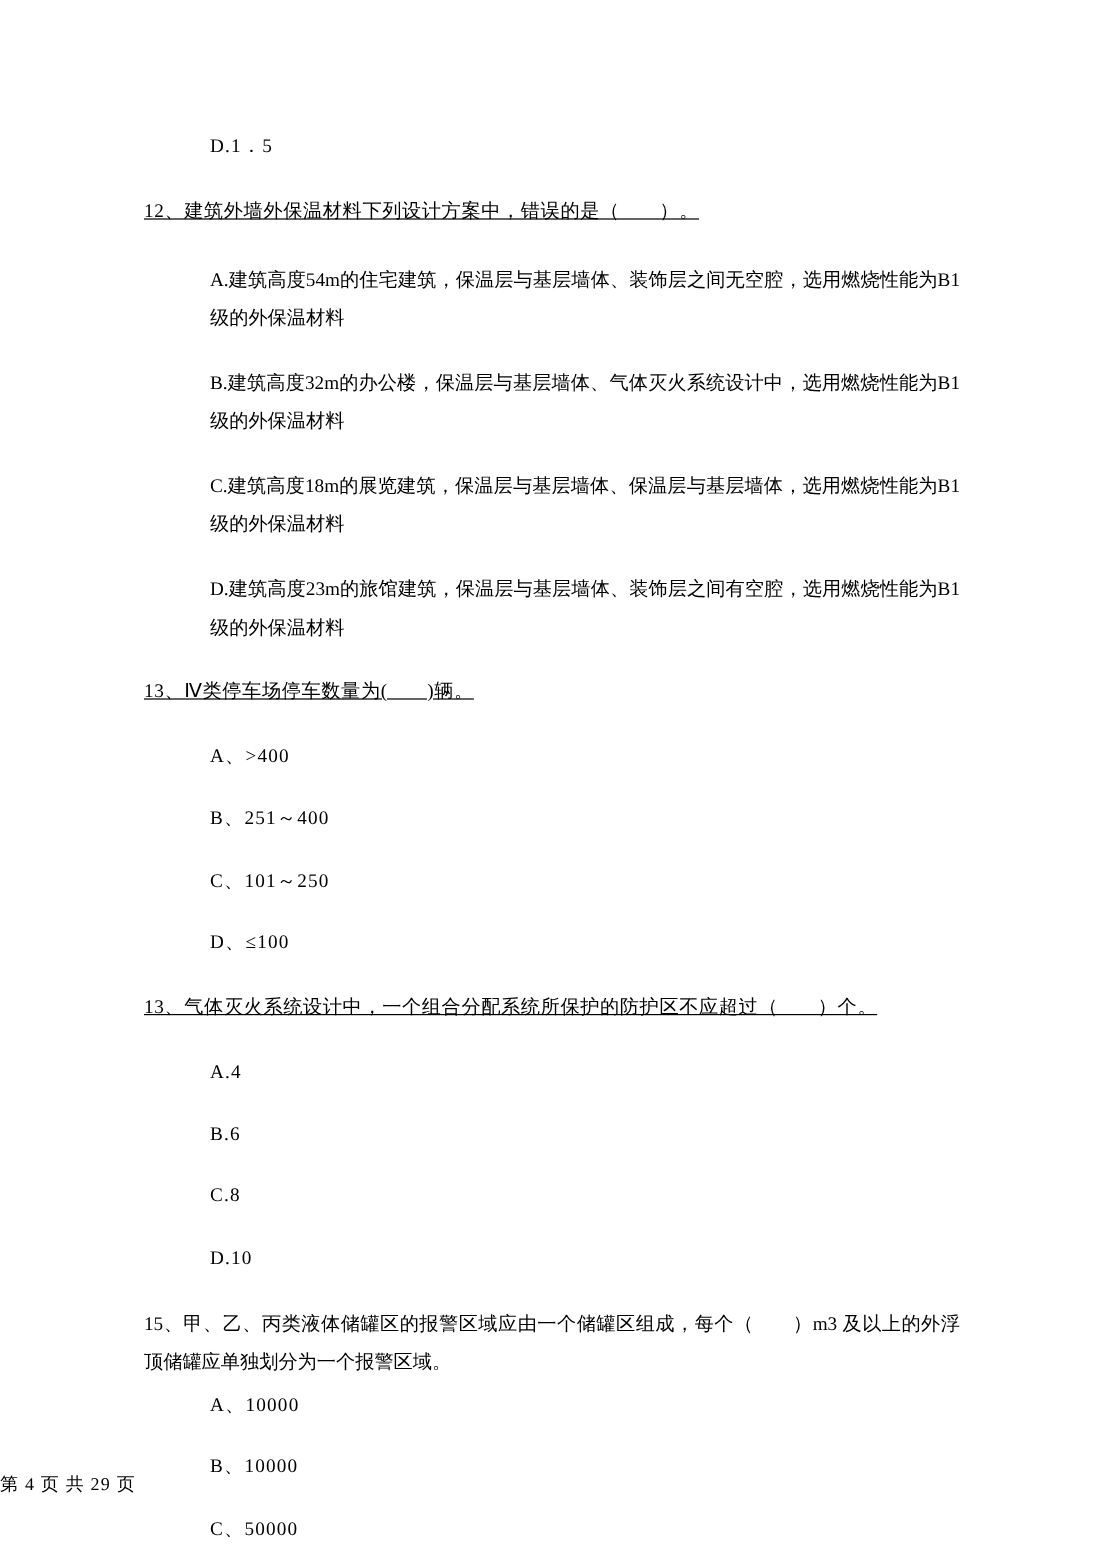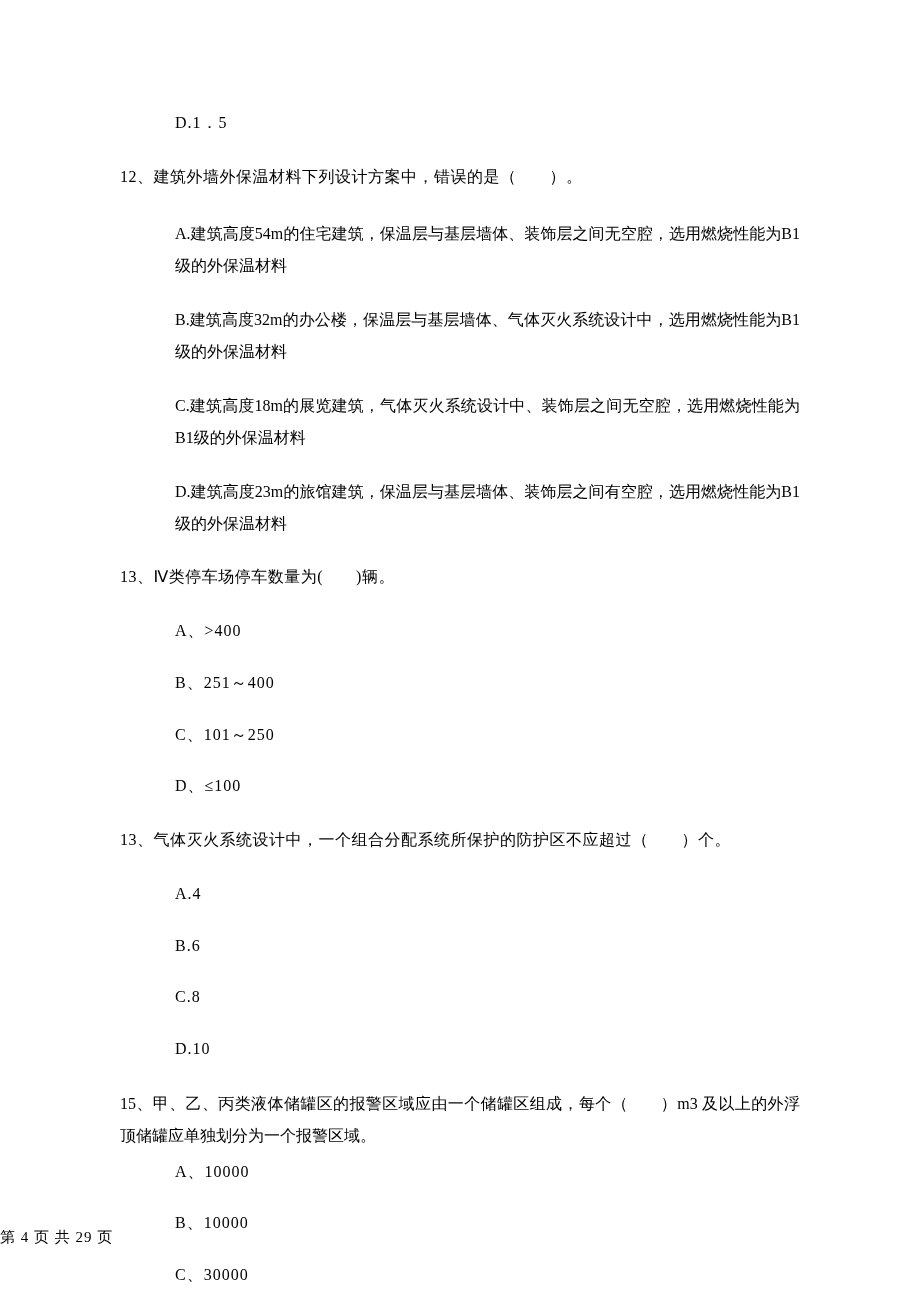--- a/index.html
+++ b/index.html
@@ -18,20 +18,21 @@
       margin-bottom: 26px;
       line-height: 1.6;
       font-family: Liberation Serif, serif;
       letter-spacing: 1px;
     }
     .question {
       margin-bottom: 26px;
       line-height: 1.9;
       text-align: justify;
       letter-spacing: 0.5px;
+      text-decoration: underline;
     }
     .q-multi {
       margin-bottom: 7px;
       line-height: 2.0;
       text-align: justify;
       text-indent: 0;
     }
     .opt-multi {
       padding-left: 55px;
       margin-bottom: 22px;
@@ -49,33 +50,33 @@
     }
   </style>
 </head>
 <body>
 
 <div class="indent-option">D.1．5</div>
 
 <div class="question">12、建筑外墙外保温材料下列设计方案中，错误的是（　　）。</div>
 <div class="opt-multi">A.建筑高度54m的住宅建筑，保温层与基层墙体、装饰层之间无空腔，选用燃烧性能为B1级的外保温材料</div>
 <div class="opt-multi">B.建筑高度32m的办公楼，保温层与基层墙体、气体灭火系统设计中，选用燃烧性能为B1级的外保温材料</div>
-<div class="opt-multi">C.建筑高度18m的展览建筑，气体灭火系统设计中、装饰层之间无空腔，选用燃烧性能为B1级的外保温材料</div>
+<div class="opt-multi">C.建筑高度18m的展览建筑，保温层与基层墙体、保温层与基层墙体，选用燃烧性能为B1级的外保温材料</div>
 <div class="opt-multi">D.建筑高度23m的旅馆建筑，保温层与基层墙体、装饰层之间有空腔，选用燃烧性能为B1级的外保温材料</div>
 
 <div class="question">13、Ⅳ类停车场停车数量为(　　)辆。</div>
 <div class="indent-option">A、&gt;400</div>
 <div class="indent-option">B、251～400</div>
 <div class="indent-option">C、101～250</div>
 <div class="indent-option">D、≤100</div>
 
 <div class="question">13、气体灭火系统设计中，一个组合分配系统所保护的防护区不应超过（　　）个。</div>
 <div class="indent-option">A.4</div>
 <div class="indent-option">B.6</div>
 <div class="indent-option">C.8</div>
 <div class="indent-option">D.10</div>
 
 <div class="q-multi">15、甲、乙、丙类液体储罐区的报警区域应由一个储罐区组成，每个（　　）m3 及以上的外浮顶储罐应单独划分为一个报警区域。</div>
 <div class="indent-option">A、10000</div>
 <div class="indent-option">B、10000</div>
-<div class="indent-option">C、30000</div>
+<div class="indent-option">C、50000</div>
 
 <div class="footer">第 4 页 共 29 页</div>
 
 </body></html>

